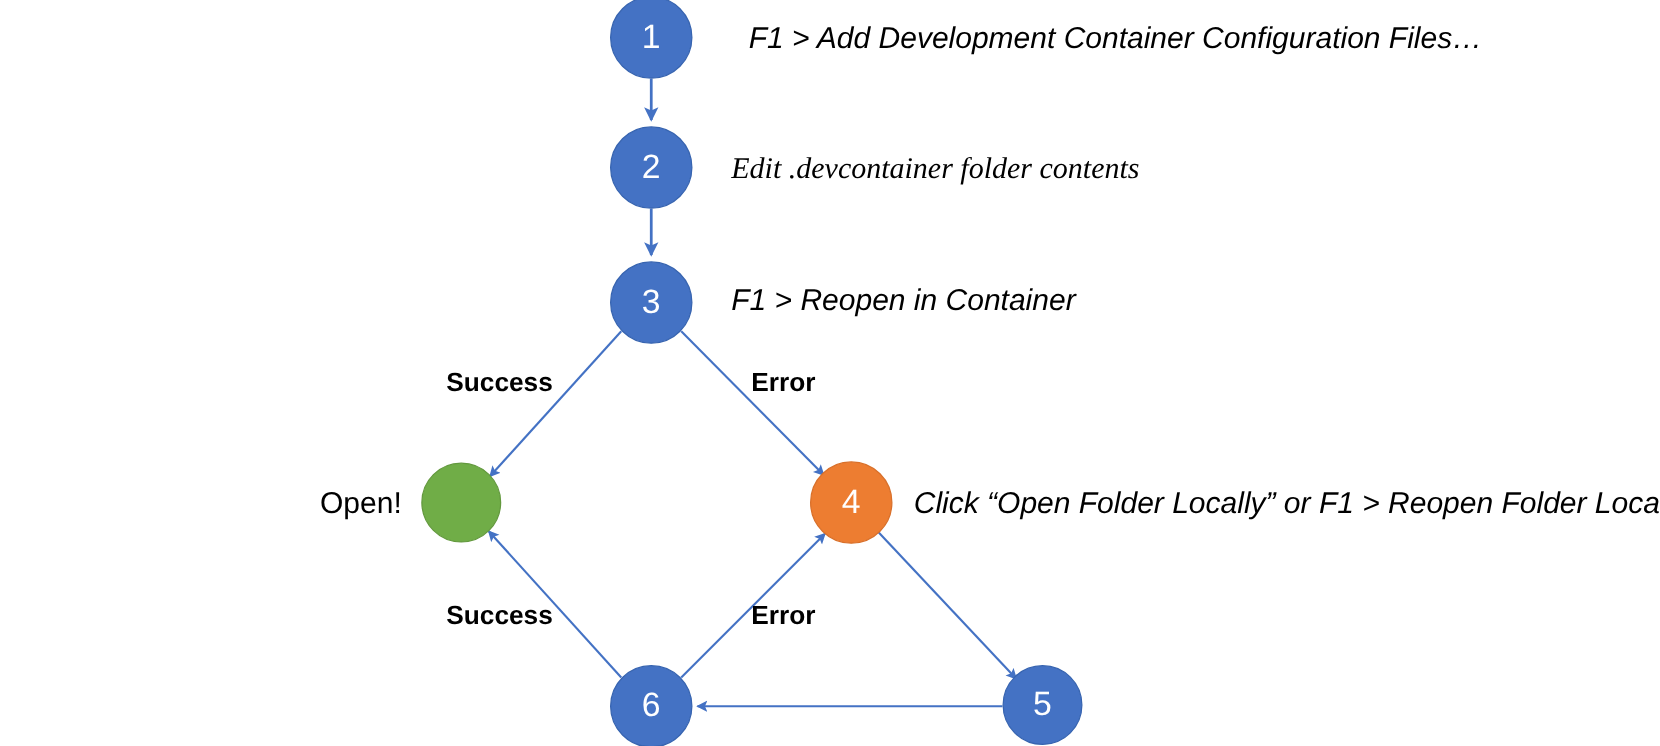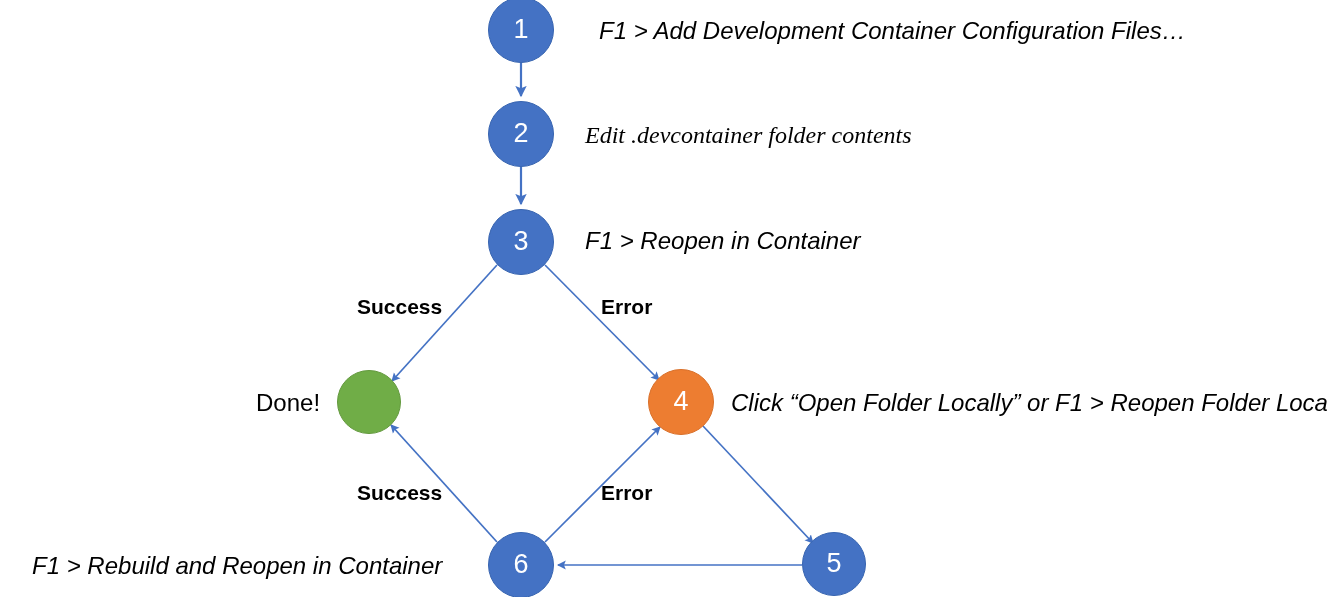--- a/index.html
+++ b/index.html
@@ -136,22 +136,21 @@
   </div>
 
   <div class="node node-green" style="left:337px; top:370px; width:64px; height:64px;">
     <span class="node-num"></span>
   </div>
 
   <div class="step-label" style="left:570px; top:19px;margin-left:29px;">F1 &gt; Add Development Container Configuration Files…</div>
   <div class="step-label" style="left:585px; top:123px;font-family:Liberation Serif, serif;">Edit .devcontainer folder contents</div>
   <div class="step-label" style="left:585px; top:229px;">F1 &gt; Reopen in Container</div>
   <div class="step-label" style="left:731px; top:391px;">Click “Open Folder Locally” or F1 &gt; Reopen Folder Locally</div>
-  <div class="step-label" style="left:32px; top:554px;">F1 &gt; Rebuild and Reopen in Container</div>
 
-  <div class="plain-label" style="left:256px; top:391px;">Done!</div>
+  <div class="plain-label" style="left:256px; top:391px;">Open!</div>
 
   <div class="edge-label" style="left:357px; top:296px;">Success</div>
   <div class="edge-label" style="left:601px; top:296px;">Error</div>
   <div class="edge-label" style="left:357px; top:482px;">Success</div>
   <div class="edge-label" style="left:601px; top:482px;">Error</div>
 
 </div>
 
 </body></html>

